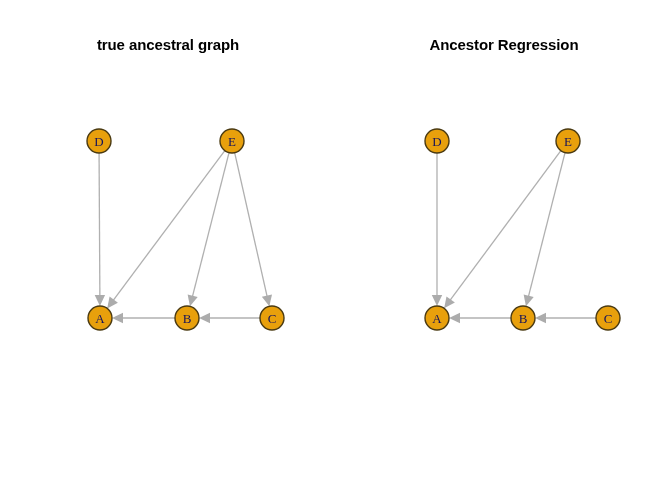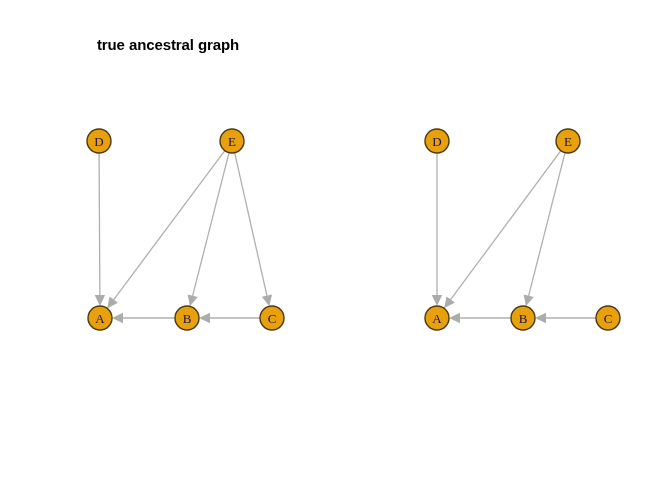--- a/index.html
+++ b/index.html
@@ -109,20 +109,21 @@
           </g>
           <g>
             <circle cx="272" cy="318" r="12" fill="#E8A00C" stroke="#4a3a12" stroke-width="1.4"></circle>
             <text x="272" y="318.5" class="node-label">C</text>
           </g>
         </g>
       </svg>
   </div>
 
   <div class="panel panel-right">
+    <div class="panel-title">Ancestor Regression</div>
     <svg class="graph-svg" viewBox="0 0 336 480">
         <g>
           <g>
             <line x1="101" y1="153" x2="101" y2="296.5" stroke="#B0B0B0" stroke-width="1.3"></line>
             <polygon points="101,306 95.8,295 106.2,295" fill="#ACACAC"></polygon>
           </g>
           <g>
             <line x1="224.86117970479302" y1="150.6455816202415" x2="113.79038636224587" y2="300.71833293040066" stroke="#B0B0B0" stroke-width="1.3"></line>
             <polygon points="108.138820295207,308.3544183797585 110.50298686370876,296.4191464332808 118.86249093458473,302.60612402246016" fill="#ACACAC"></polygon>
           </g>

